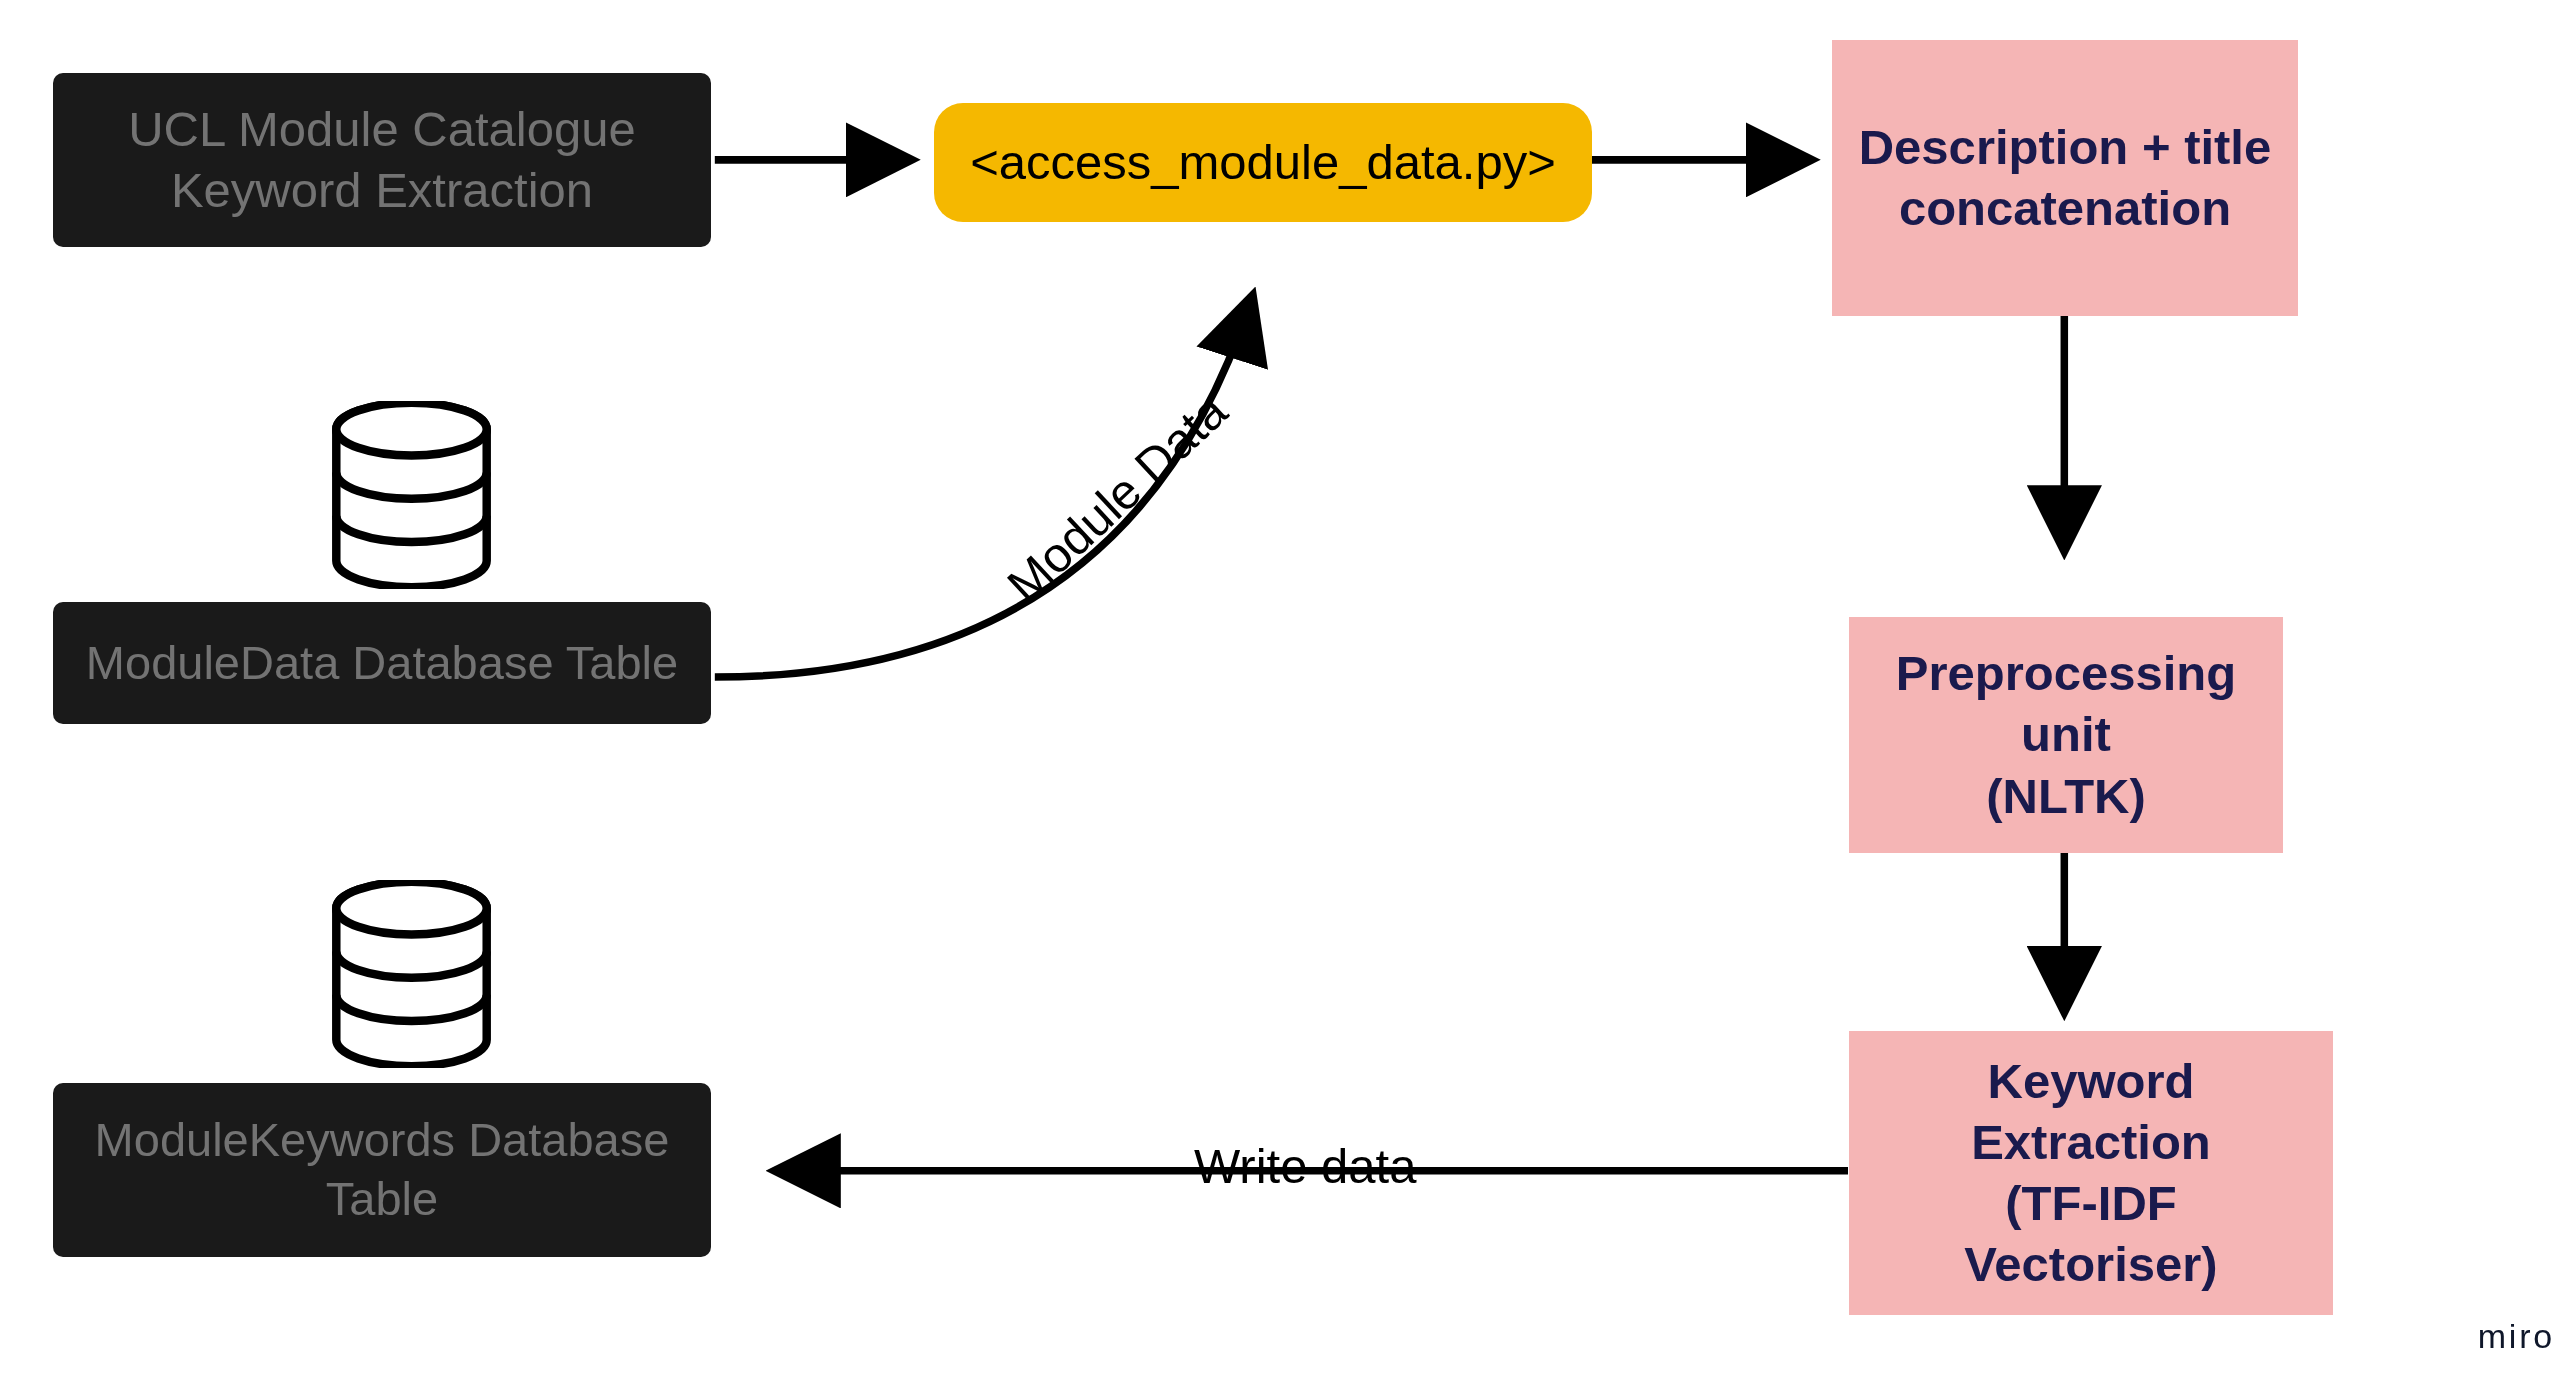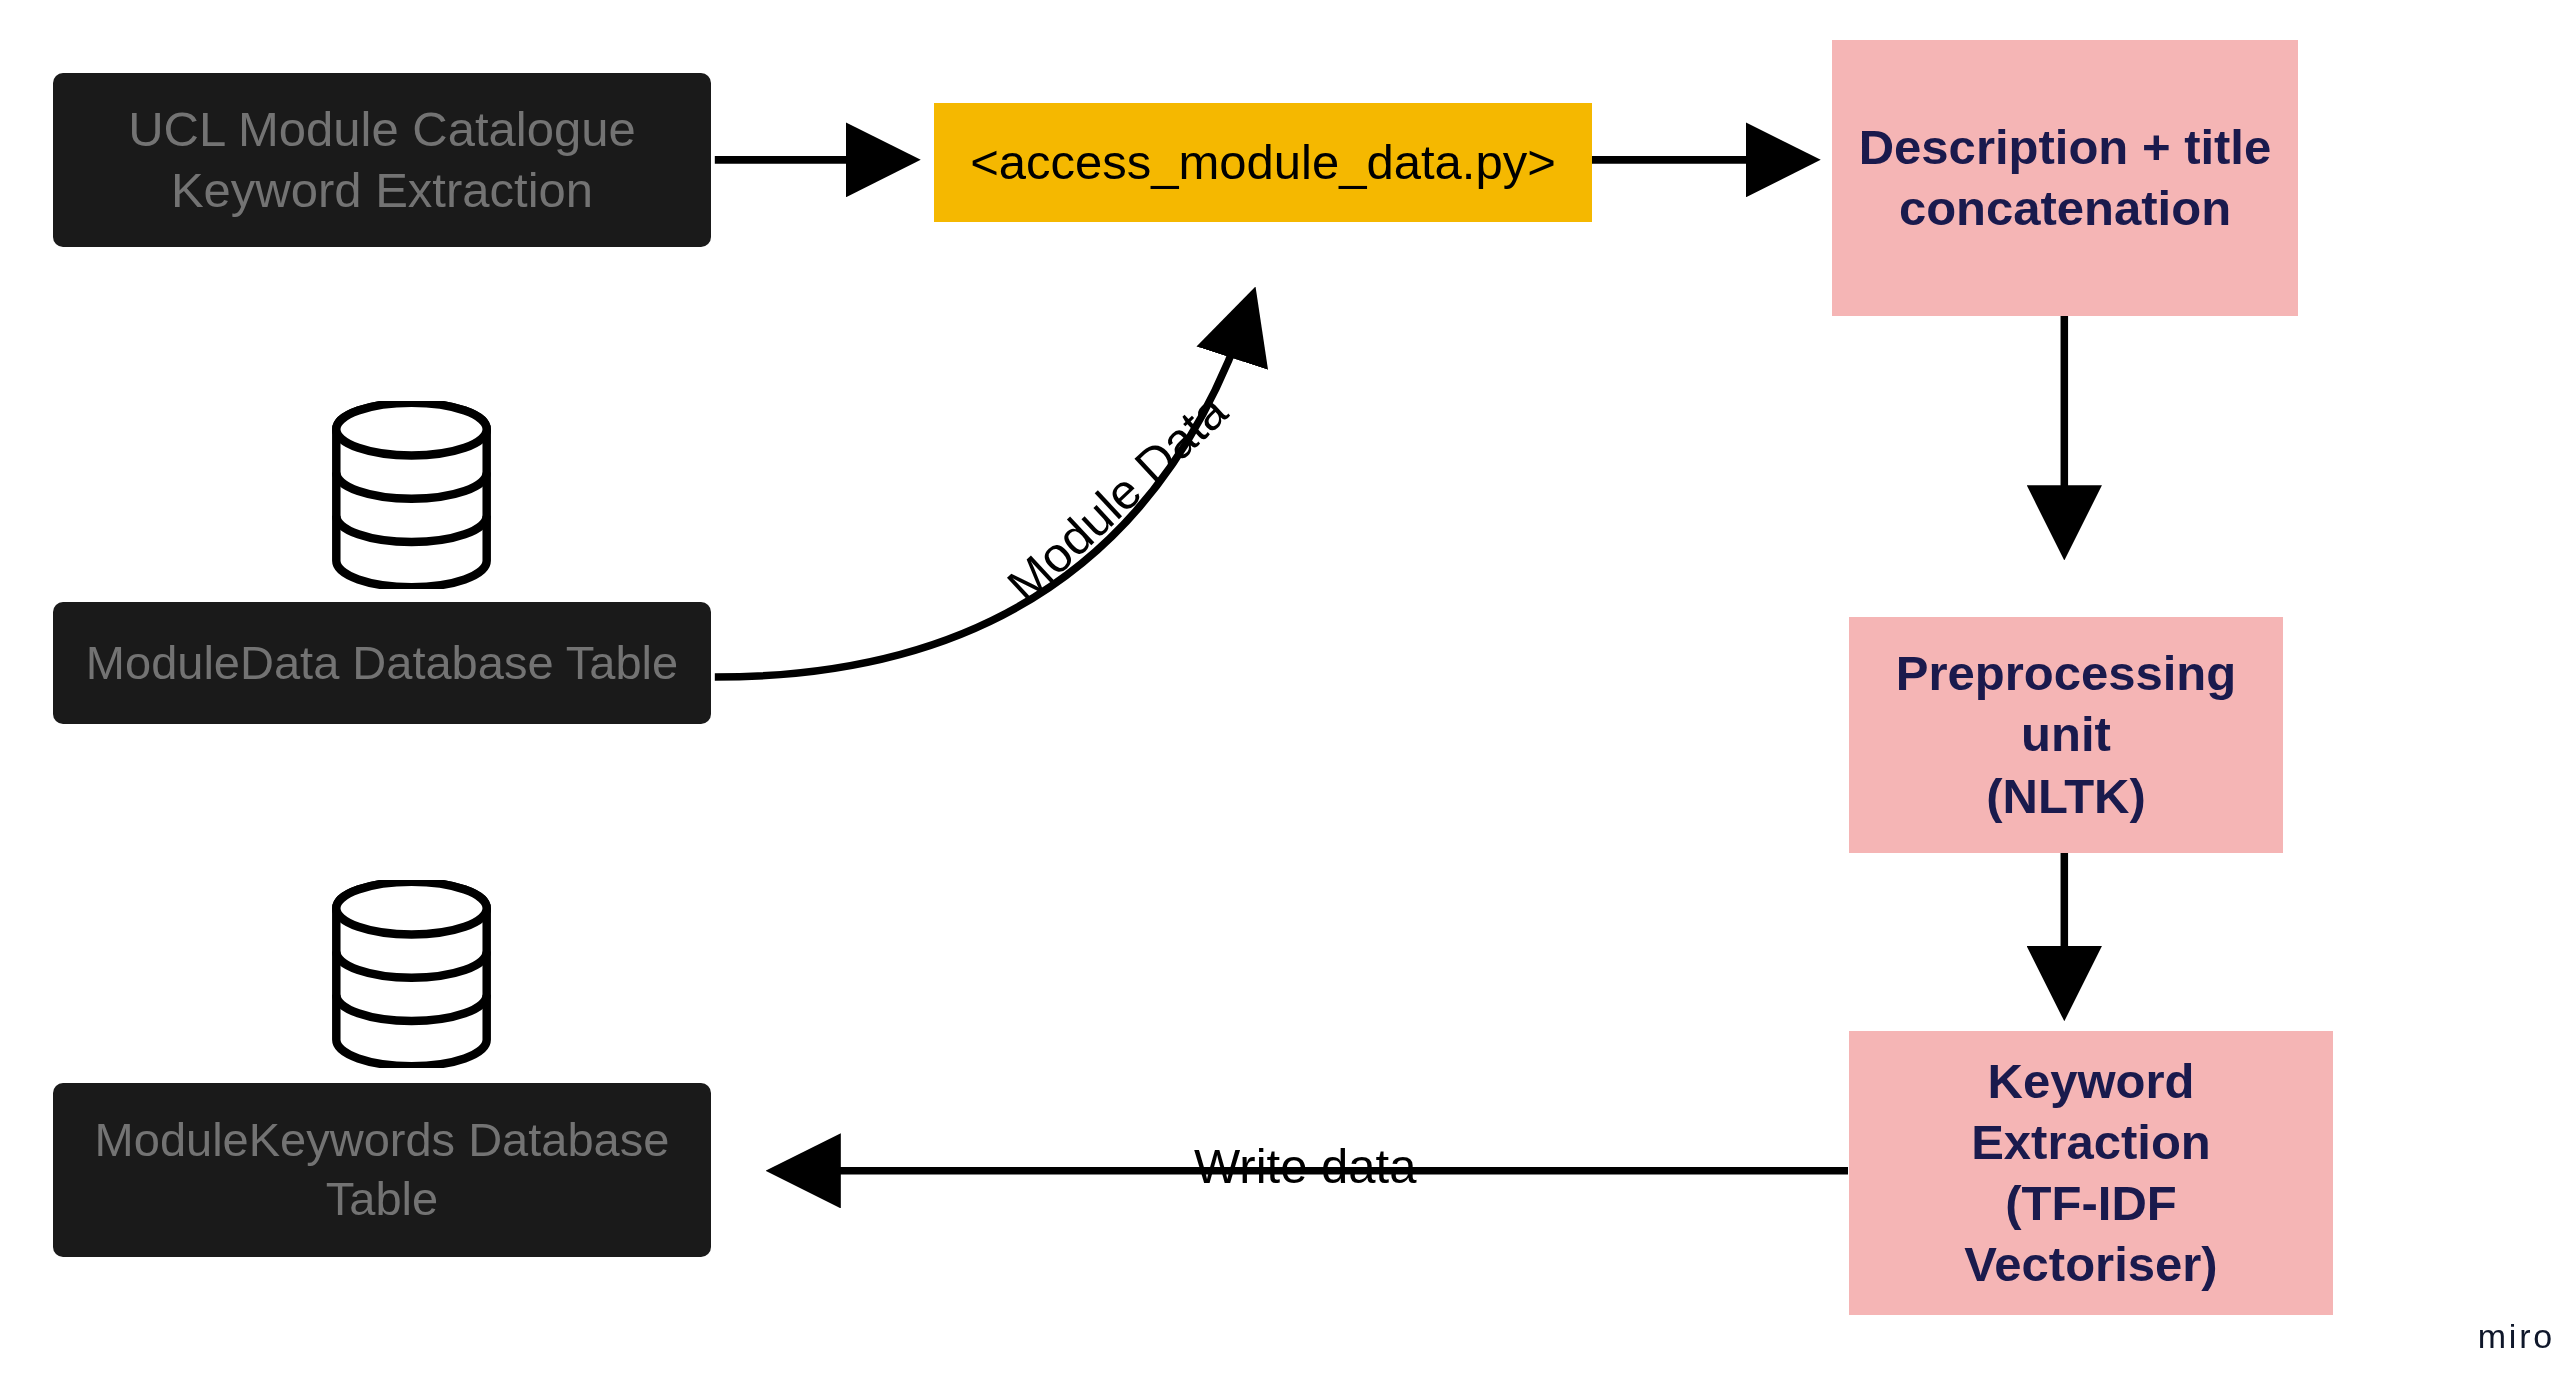--- a/index.html
+++ b/index.html
@@ -23,20 +23,21 @@
     color: #737373;
     border-radius: 10px;
     font-size: 49px;
     font-weight: 400;
   }
   .yellow-box {
     background: #f5b800;
     color: #000000;
     font-size: 49px;
     font-weight: 400;
+    border-radius: 29px;
   }
   .pink-box {
     background: #f5b5b5;
     color: #1a1a4d;
     font-size: 49px;
     font-weight: 700;
   }
   .db-icon {
     position: absolute;
   }

